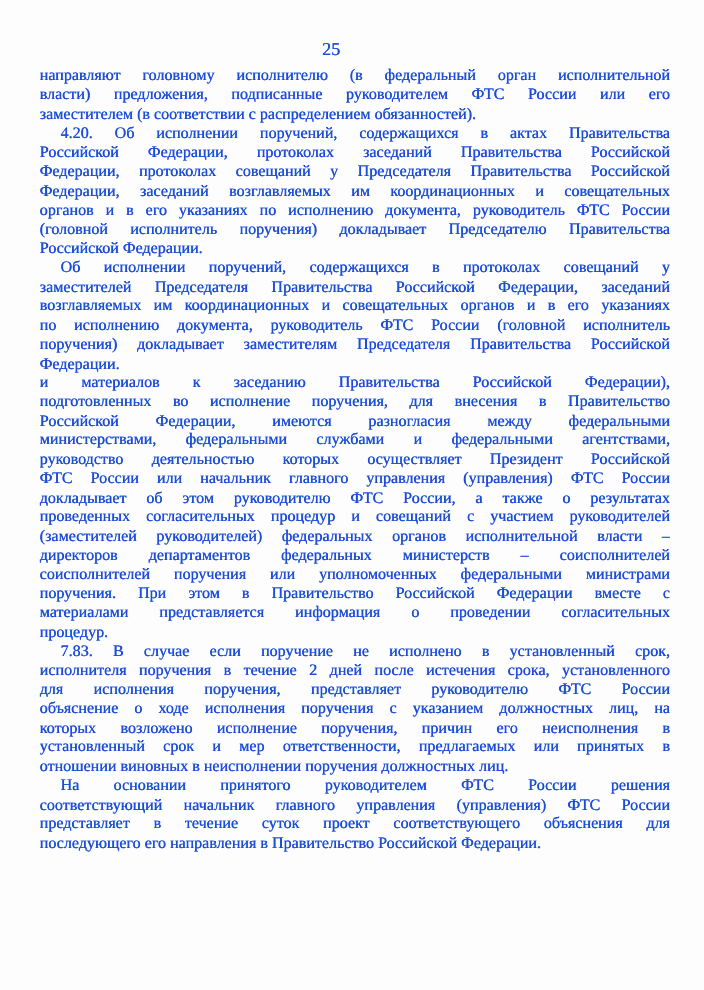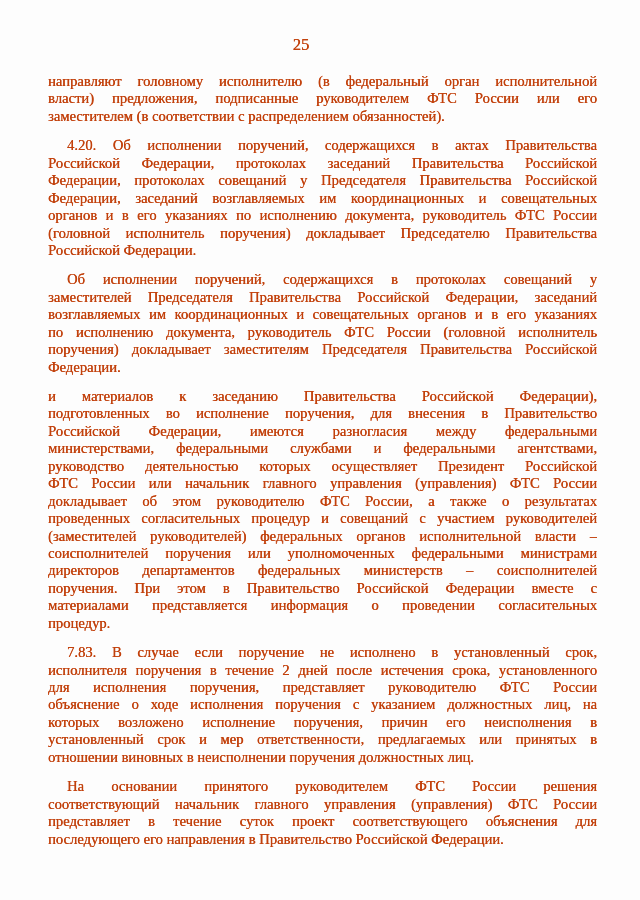--- a/index.html
+++ b/index.html
@@ -6,41 +6,41 @@
     margin: 0;
     padding: 0;
     background: #ffffff;
   }
   .page {
     position: relative;
     width: 640px;
     height: 900px;
     background: #fdfdfd;
     font-family: "Liberation Serif", "DejaVu Serif", serif;
-    color: #c2410c;
+    color: #1d4ed8;
     overflow: hidden;
   }
   .page-number {
     position: absolute;
     top: 36px;
     left: 20px;
     width: 562px;
     text-align: center;
     font-size: 16.5px;
     line-height: 18px;
     text-shadow: 0.3px 0 0.2px currentColor;
   }
   .doc-body {
     position: absolute;
     top: 61px;
     left: 36px;
     width: 573px;
   }
   .paragraph {
-    margin: 12px;
+    margin: 0;
     padding: 0;
   }
   .line {
     font-size: 14.6px;
     line-height: 17.45px;
     height: 17.45px;
     overflow: hidden;
     white-space: normal;
     text-align: justify;
     text-align-last: justify;
@@ -84,22 +84,22 @@
       <div class="paragraph">
         <div class="line">и материалов к заседанию Правительства Российской Федерации),</div>
         <div class="line">подготовленных во исполнение поручения, для внесения в Правительство</div>
         <div class="line">Российской Федерации, имеются разногласия между федеральными</div>
         <div class="line">министерствами, федеральными службами и федеральными агентствами,</div>
         <div class="line">руководство деятельностью которых осуществляет Президент Российской</div>
         <div class="line">ФТС России или начальник главного управления (управления) ФТС России</div>
         <div class="line">докладывает об этом руководителю ФТС России, а также о результатах</div>
         <div class="line">проведенных согласительных процедур и совещаний с участием руководителей</div>
         <div class="line">(заместителей руководителей) федеральных органов исполнительной власти –</div>
+        <div class="line">директоров департаментов федеральных министерств – соисполнителей</div>
         <div class="line">соисполнителей поручения или уполномоченных федеральными министрами</div>
-        <div class="line">директоров департаментов федеральных министерств – соисполнителей</div>
         <div class="line">поручения. При этом в Правительство Российской Федерации вместе с</div>
         <div class="line">материалами представляется информация о проведении согласительных</div>
         <div class="line para-end">процедур.</div>
       </div>
       <div class="paragraph">
         <div class="line indent">7.83. В случае если поручение не исполнено в установленный срок,</div>
         <div class="line">исполнителя поручения в течение 2 дней после истечения срока, установленного</div>
         <div class="line">для исполнения поручения, представляет руководителю ФТС России</div>
         <div class="line">объяснение о ходе исполнения поручения с указанием должностных лиц, на</div>
         <div class="line">которых возложено исполнение поручения, причин его неисполнения в</div>

